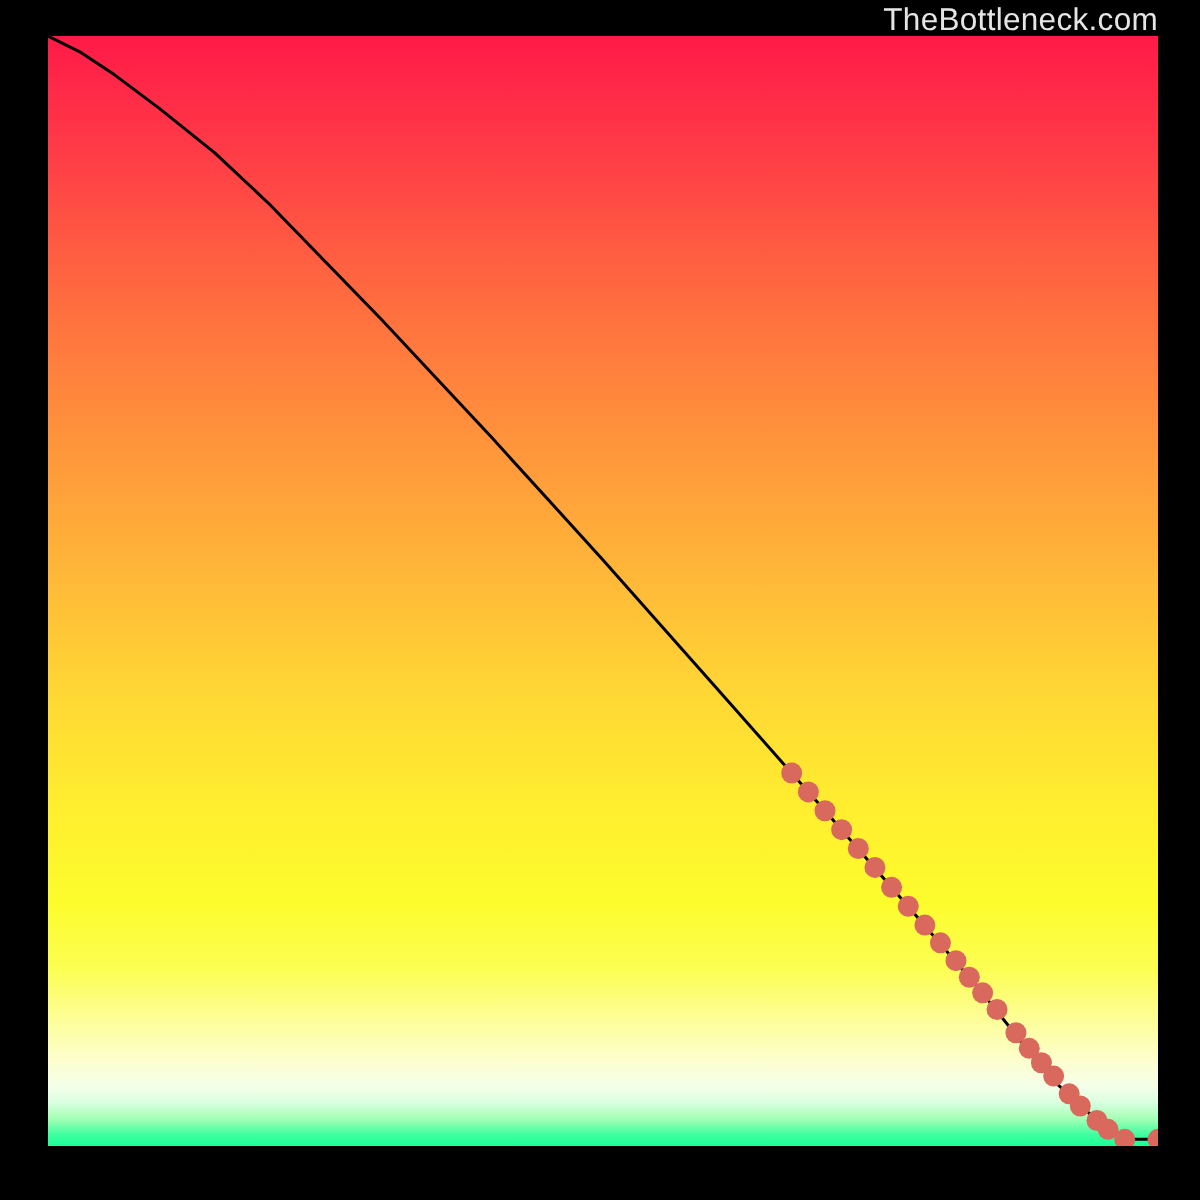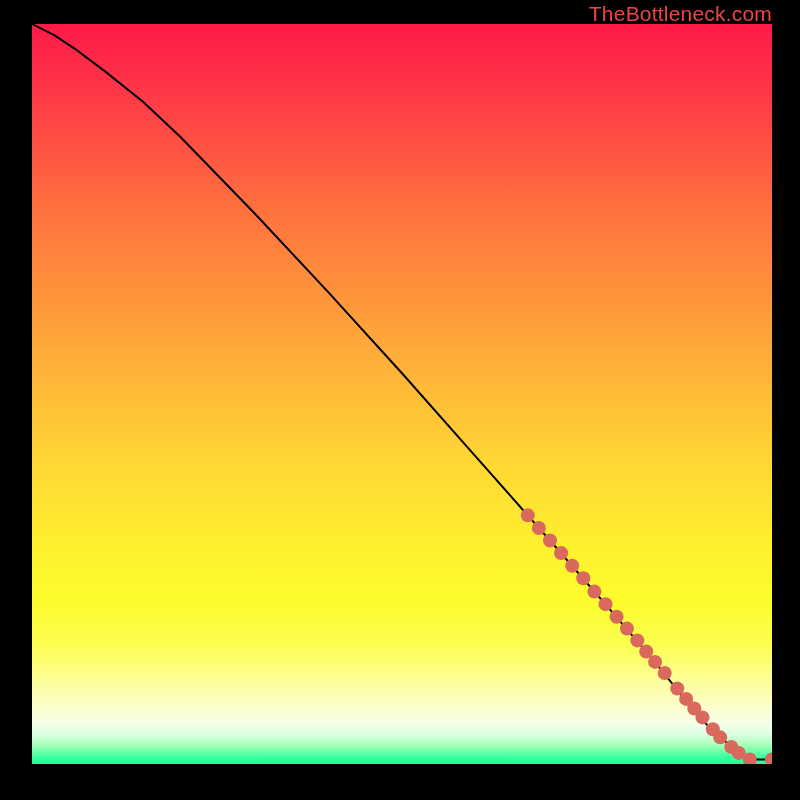--- a/index.html
+++ b/index.html
@@ -49,21 +49,21 @@
     );
   }
   svg.overlay {
     position: absolute;
     inset: 0;
   }
   .watermark {
     position: absolute;
     top: 2px;
     right: 28px;
-    color: #ef4444;
+    color: #e5e5e5;
     font-size: 21px;
     font-weight: 500;
     letter-spacing: 0.2px;
     user-select: none;
   }
 </style>
 </head>
 <body>
 
 <div class="stage">

